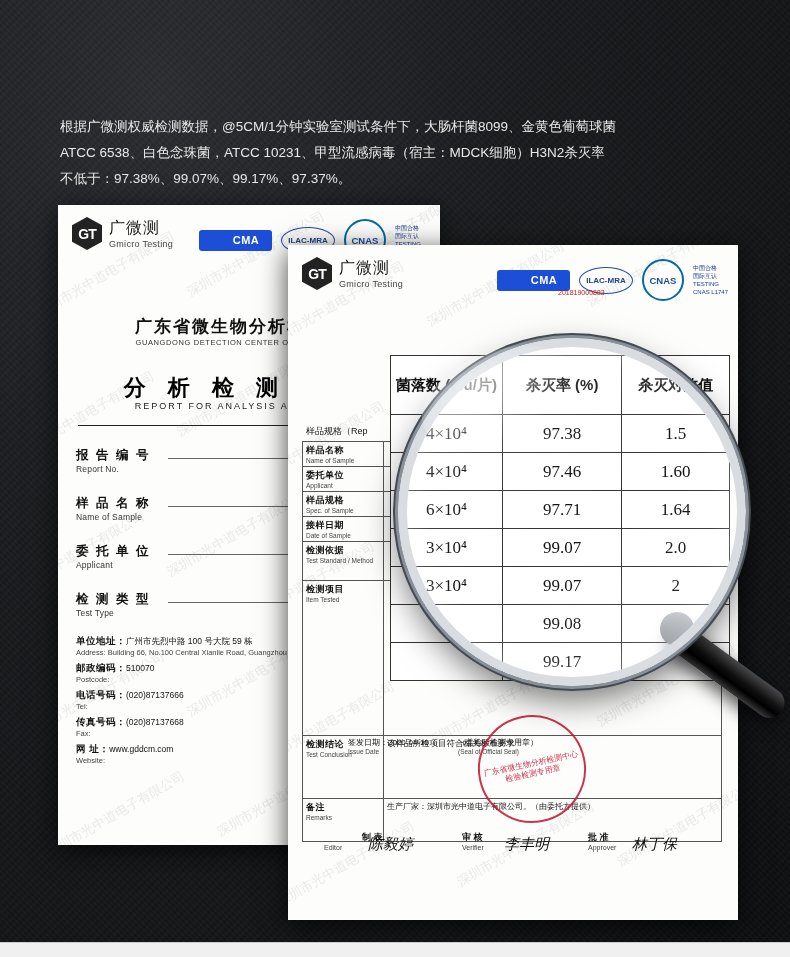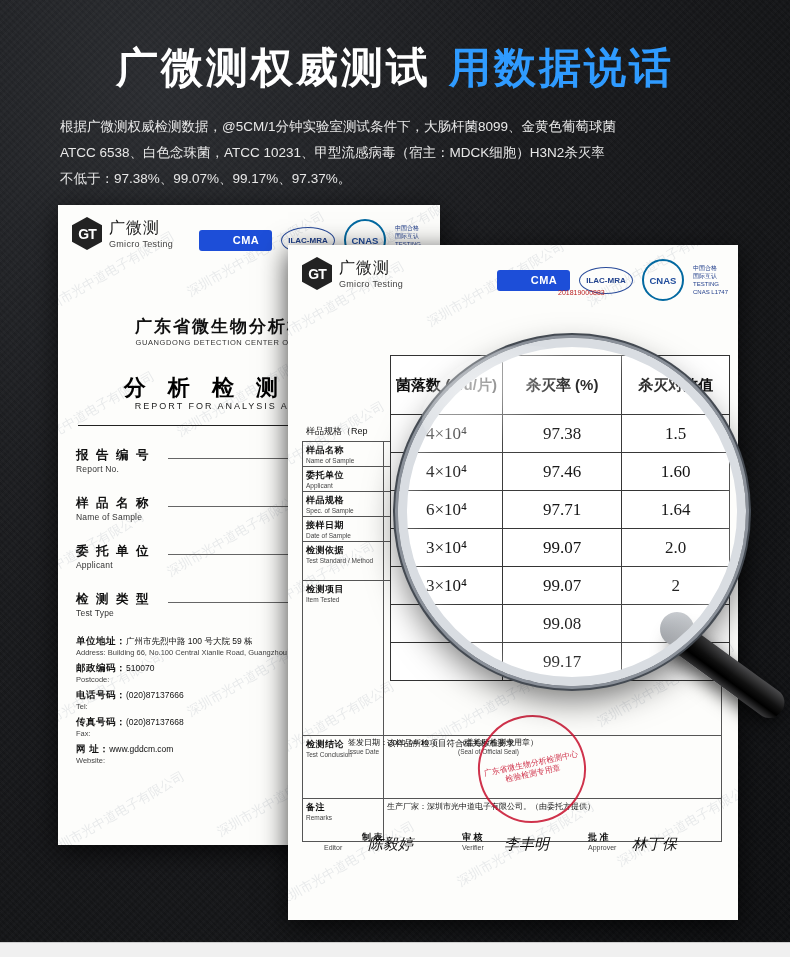--- a/index.html
+++ b/index.html
@@ -331,23 +331,20 @@
     background: #f0f0f0;
     border-top: 1px solid #cfcfcf;
   }
 </style>
 </head>
 <body>
 
 <div id="page">
   <div id="texture"></div>
 
-  <div class="heading">
-    <span class="h-main">广微测权威测试</span><span class="h-accent">用数据说话</span>
-  </div>
 
   <div class="desc">
     <div>根据广微测权威检测数据，@5CM/1分钟实验室测试条件下，大肠杆菌8099、金黄色葡萄球菌</div>
     <div>ATCC 6538、白色念珠菌，ATCC 10231、甲型流感病毒（宿主：MDCK细胞）H3N2杀灭率</div>
     <div>不低于：97.38%、99.07%、99.17%、97.37%。</div>
   </div>
 
   <div class="sheet" id="sheet-back">
     <div class="wm">
       <span style="left:-30px; top:60px;">深圳市光中道电子有限公司</span>

